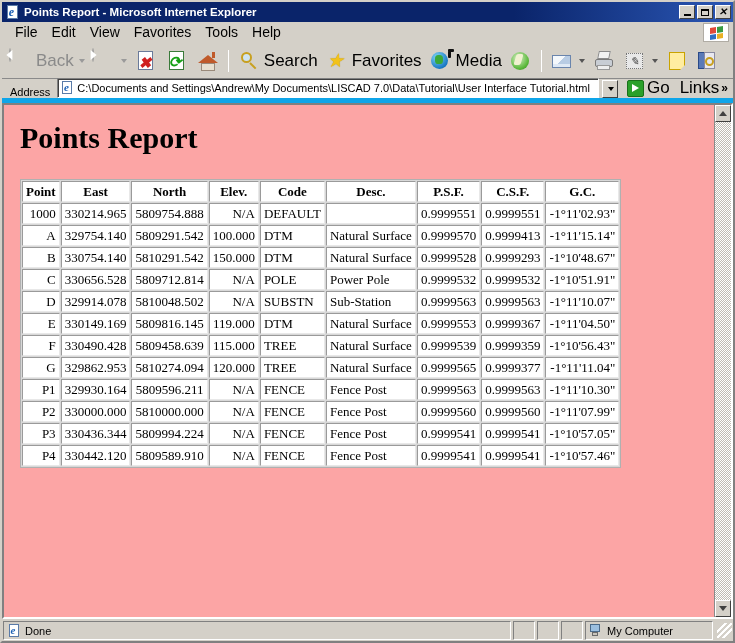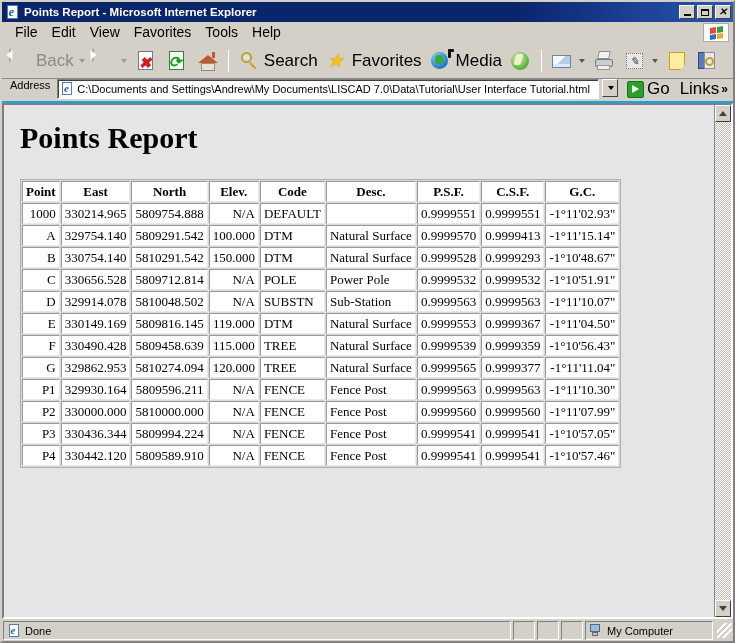--- a/index.html
+++ b/index.html
@@ -139,23 +139,23 @@
   
   .npad{position:absolute;left:4px;top:3px;width:16px;height:18px;background:#ffeda0;border:1px solid #c9a300;}
   .npad:after{content:'';position:absolute;right:-1px;bottom:-1px;border-left:5px solid transparent;border-bottom:5px solid #d4d0c8;}
   
   .book{position:absolute;left:2px;top:3px;width:13px;height:17px;background:#5a7ab8;border:1px solid #2a4a88;}
   .book2{position:absolute;left:8px;top:3px;width:11px;height:17px;background:#e8e8f0;border:1px solid #8a8aa0;}
   .bmag{position:absolute;left:9px;top:8px;width:9px;height:9px;border:2px solid #c8a020;border-radius:50%;}
 
   
   .addrbar {
-    height:24px;display:flex;align-items:flex-start;background:#d4d0c8;
+    height:24px;display:flex;align-items:flex-end;background:#d4d0c8;
     padding:0 2px;flex:0 0 auto;gap:3px;
-    border-bottom:2px solid #0ea5e9;
+    border-bottom:5px solid #0ea5e9;
   }
   .addr-label{font-size:11px;color:#000;padding:0 4px 0 6px;}
   .addr-input{
     flex:1 1 auto;height:20px;background:#fff;
     border:1px solid #808080;border-right-color:#fff;border-bottom-color:#fff;
     box-shadow:inset 1px 1px 0 #404040;
     display:flex;align-items:center;padding:0 2px;gap:3px;overflow:hidden;
   }
   .addr-ico{width:14px;height:14px;position:relative;flex:0 0 auto;}
   .addr-ico .page{position:absolute;left:2px;top:0;width:10px;height:13px;background:#fff;border:1px solid #5a7ba8;}
@@ -174,21 +174,21 @@
   .chev{font-size:12px;font-weight:bold;line-height:10px;}
 
   
   .content-wrap {
     flex:1 1 auto;display:flex;
     border:2px solid #808080;border-right-color:#fff;border-bottom-color:#fff;
     border-top-color:#808080;
     background:#fff;margin:0;overflow:hidden;
   }
   .page-area{
-    flex:1 1 auto;background:#e5e5e5;overflow:hidden;position:relative;
+    flex:1 1 auto;background:#fca5a5;overflow:hidden;position:relative;
     padding:10px 8px 0 14px;
   }
   .report-title{
     font-family:"Liberation Serif",serif;font-size:30px;font-weight:bold;
     margin:6px 0 0 2px;color:#000;letter-spacing:0px;
   }
   .file-line{
     font-family:"Liberation Serif",serif;font-size:13px;margin:26px 0 0 2px;color:#000;
   }
   table.points{

